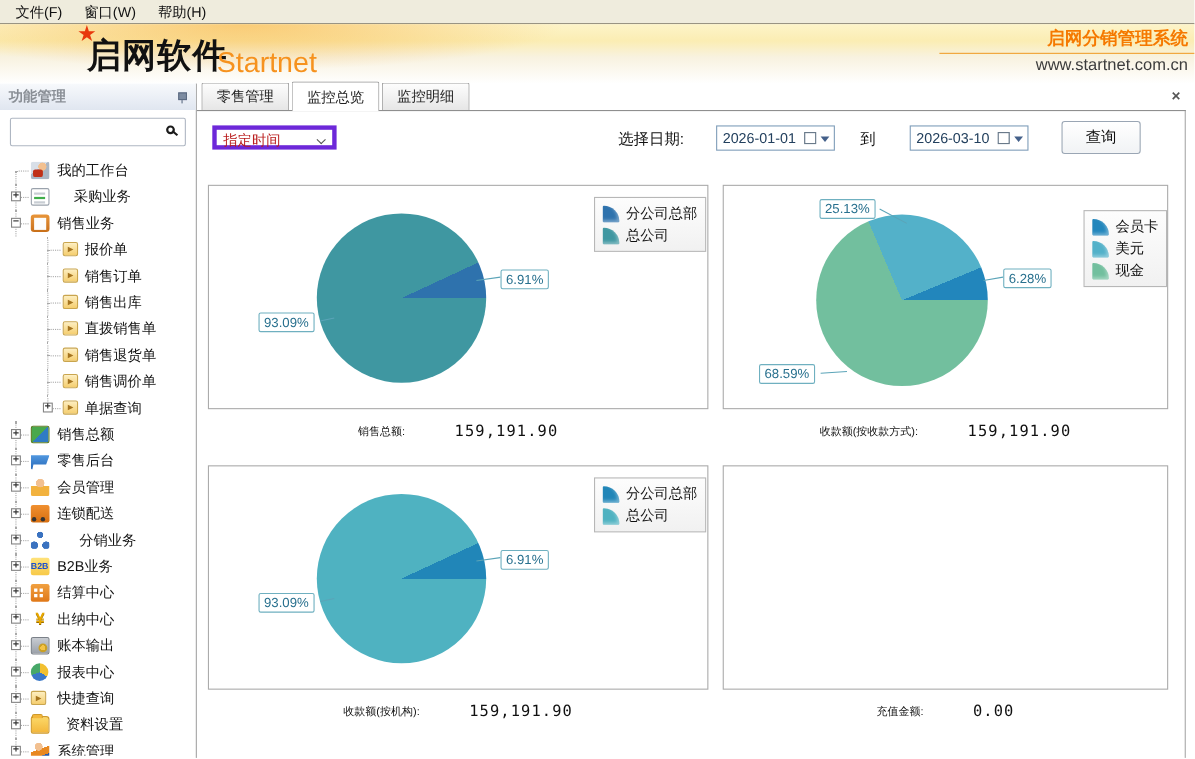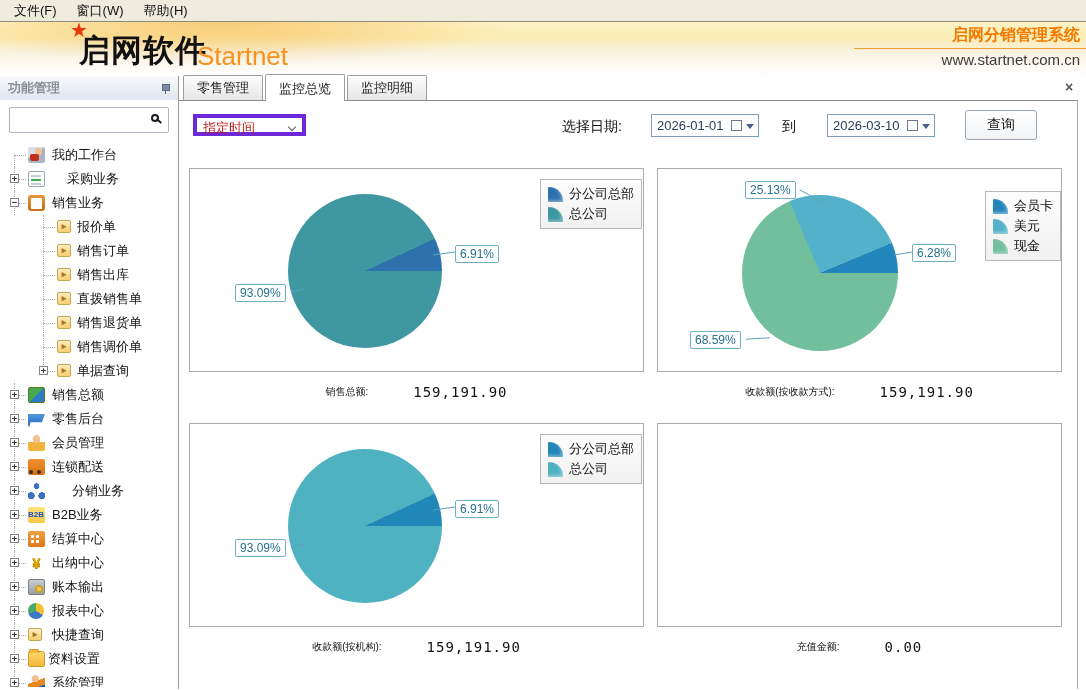--- a/index.html
+++ b/index.html
@@ -276,21 +276,21 @@
             <i class="hseg" style="left: 14px; top: 12px; width: 12px;"></i>
             <span class="exp" style="left: 10px;">+</span>
             <span class="leaf-icn" style="left: 28px;">▸</span>
             <span class="lbl" style="margin-left: 52px;">快捷查询</span>
           </div>
           <div class="trow">
             <i class="vseg" style="left: 14px; top: 0px; bottom: 0px;"></i>
             <i class="hseg" style="left: 14px; top: 12px; width: 12px;"></i>
             <span class="exp" style="left: 10px;">+</span>
             <span class="icn i-folder" style="left: 28px;"></span>
-            <span class="lbl" style="margin-left: 48px;">资料设置</span>
+            <span class="lbl" style="margin-left: 60px;">资料设置</span>
           </div>
           <div class="trow">
             <i class="vseg" style="left: 14px; top: 0px; bottom: 12px;"></i>
             <i class="hseg" style="left: 14px; top: 12px; width: 12px;"></i>
             <span class="exp" style="left: 10px;">+</span>
             <span class="icn i-system" style="left: 28px;"></span>
             <span class="lbl" style="margin-left: 52px;">系统管理</span>
           </div>
         </div>
     </div>

